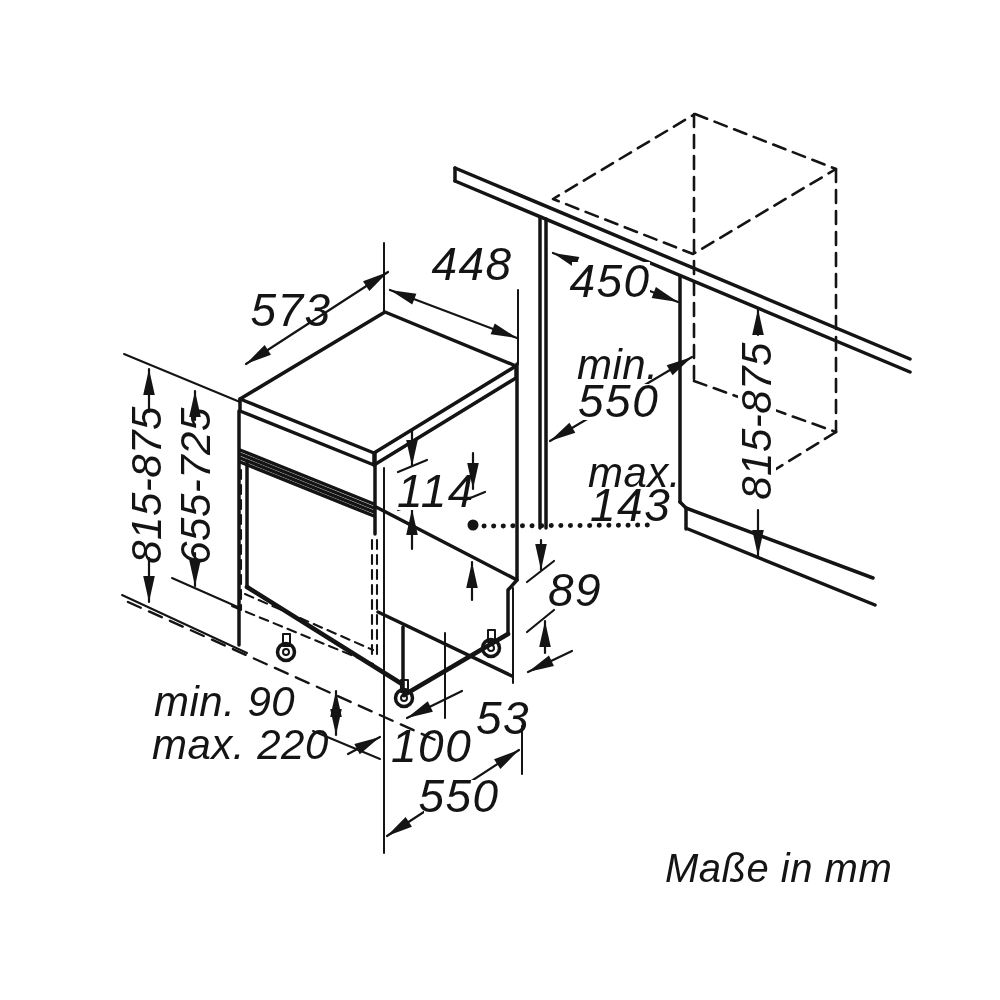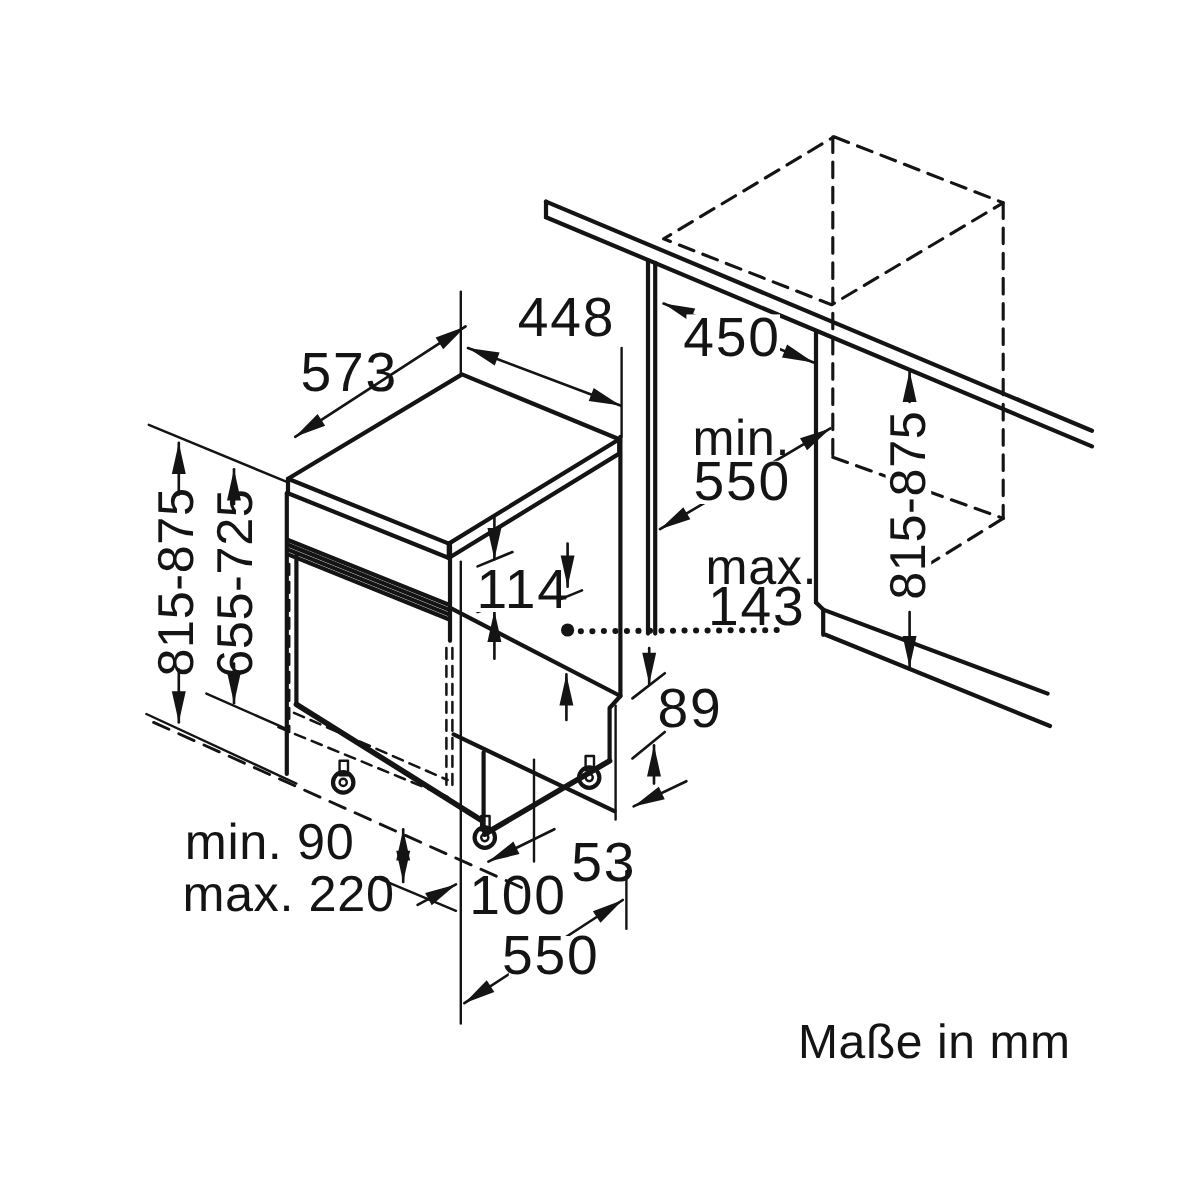--- a/index.html
+++ b/index.html
@@ -1,16 +1,16 @@
 <!DOCTYPE html>
 <html><head>
 <meta charset="utf-8">
 <style>
   html,body{margin:0;padding:0;background:#fff;}
-  .stage{width:1000px;height:1000px;position:relative;background:#fff;font-family:"Liberation Sans",sans-serif;}
+  .stage{width:1000px;height:1000px;position:relative;background:#fff;font-family:"Liberation Sans",sans-serif;font-style:italic;}
   svg{position:absolute;left:0;top:0;}
   svg *{vector-effect:none;}
   .ln{stroke:#141414;fill:none;stroke-width:3.5;stroke-linecap:round;stroke-linejoin:round;}
   .thin{stroke-width:2;}
   .dim{stroke-width:2.2;}
   .thick{stroke-width:4.6;}
   .dash{stroke-dasharray:13 8;stroke-width:2.6;}
   .dash2{stroke-dasharray:9 6;stroke-width:2.1;}
   .dashfloor{stroke-dasharray:14 9;stroke-width:2.4;}
   .dots{stroke-dasharray:0.1 9.5;stroke-linecap:round;stroke-width:5;}

